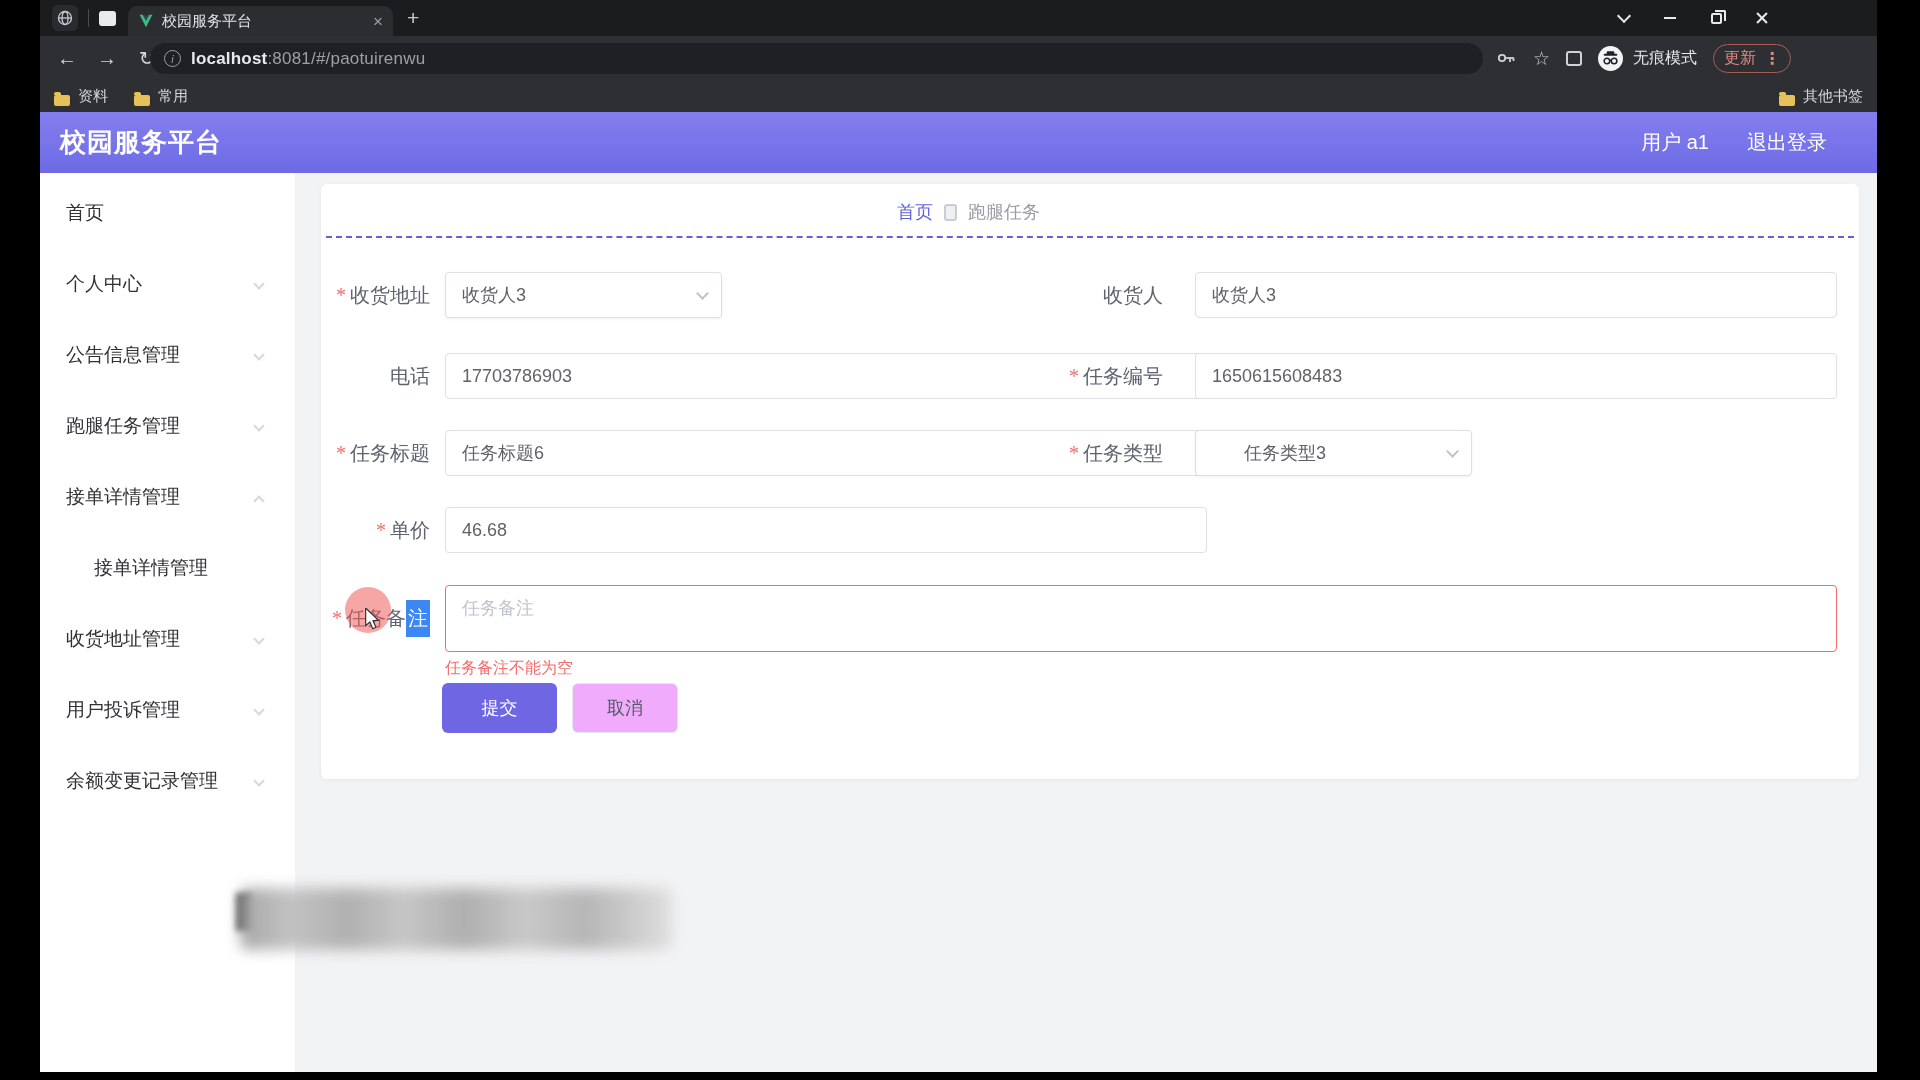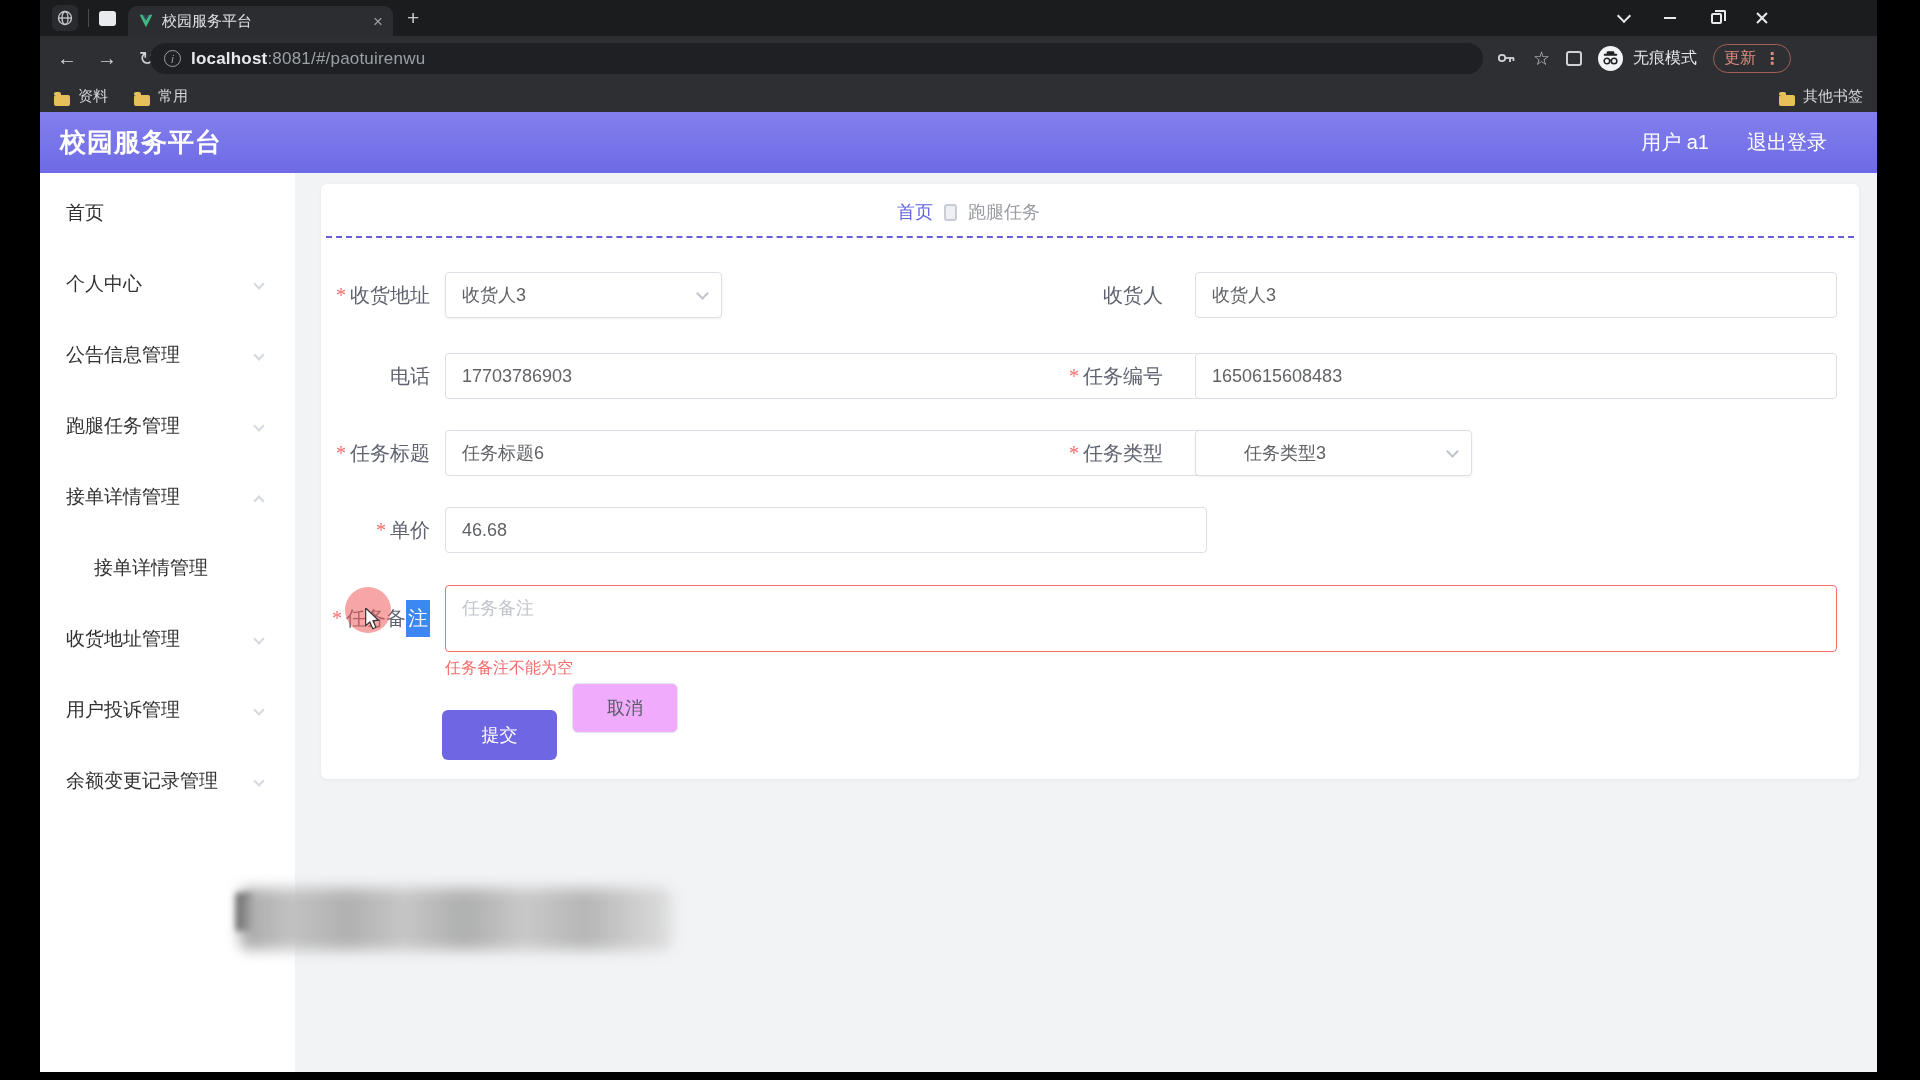--- a/index.html
+++ b/index.html
@@ -78,21 +78,21 @@
   .field { position:absolute; top:0; height:46px; border:1px solid #dcdfe6; border-radius:4px; background:#fff; font-size:18px; color:#606266; font-family:inherit; }
   input.field { padding:0 16px; outline:none; }
   .selbox { display:flex; align-items:center; padding:0 16px; box-shadow:0 1px 3px rgba(0,0,0,.06); }
   .sel-chevron { position:absolute; right:14px; top:18px; width:9px; height:9px; border-right:2px solid #bfc3cc; border-bottom:2px solid #bfc3cc; transform:rotate(45deg); margin-top:-2px; }
   .f-l { left:124px; width:762px; } .f-r { left:874px; width:642px;padding-left:48px; } .w-sel { width:277px; }
   .remark-area { position:absolute; left:124px; top:0; width:1392px; height:67px; border:1px solid #f56c6c; border-radius:4px; padding:10px 16px; font-size:18px; font-family:inherit; color:#606266; resize:none; outline:none; }
   .remark-area::placeholder { color:#c0c4cc; }
   .sel-hl { background:#3d87f2; color:#fff; padding:7px 2px 8px; }
   .err-msg { position:absolute; left:124px; top:474px; font-size:16px; color:#f56c6c; }
   .btn { position:absolute; top:499px; height:50px; border-radius:6px; font-size:18px; font-family:inherit; border:none; cursor:pointer; }
-  .btn-submit { left:121px; width:115px; background:#6f66e3; color:#fff;margin-top:27px; }
+  .btn-submit { left:121px; width:115px; background:#6f66e3; color:#fff; }
   .btn-cancel { left:251px; width:106px; background:#f0abfc; color:#555a64; border:1px solid #e4e7ee; }
 
   .click-circle { position:absolute; left:24px; top:403px; width:46px; height:46px; border-radius:50%; background:rgba(240,92,92,.55); z-index:3; }
   .cursor-ico { position:absolute; left:42px; top:424px; z-index:4; }
 
   .wm-band { position:absolute; left:200px; top:715px; width:432px; height:62px; border-radius:8px; opacity:.9; filter:blur(7px);
     background:linear-gradient(90deg,#9e9e9e,#bdbdbd 12%,#aaa 25%,#c2c2c2 38%,#a8a8a8 52%,#c5c5c5 66%,#b0b0b0 80%,#cfcfcf 94%,#dcdcdc); }
   .wm-mark { position:absolute; left:196px; top:720px; width:16px; height:38px; background:#5a5a5a; filter:blur(3px); }
 </style>
 </head>

